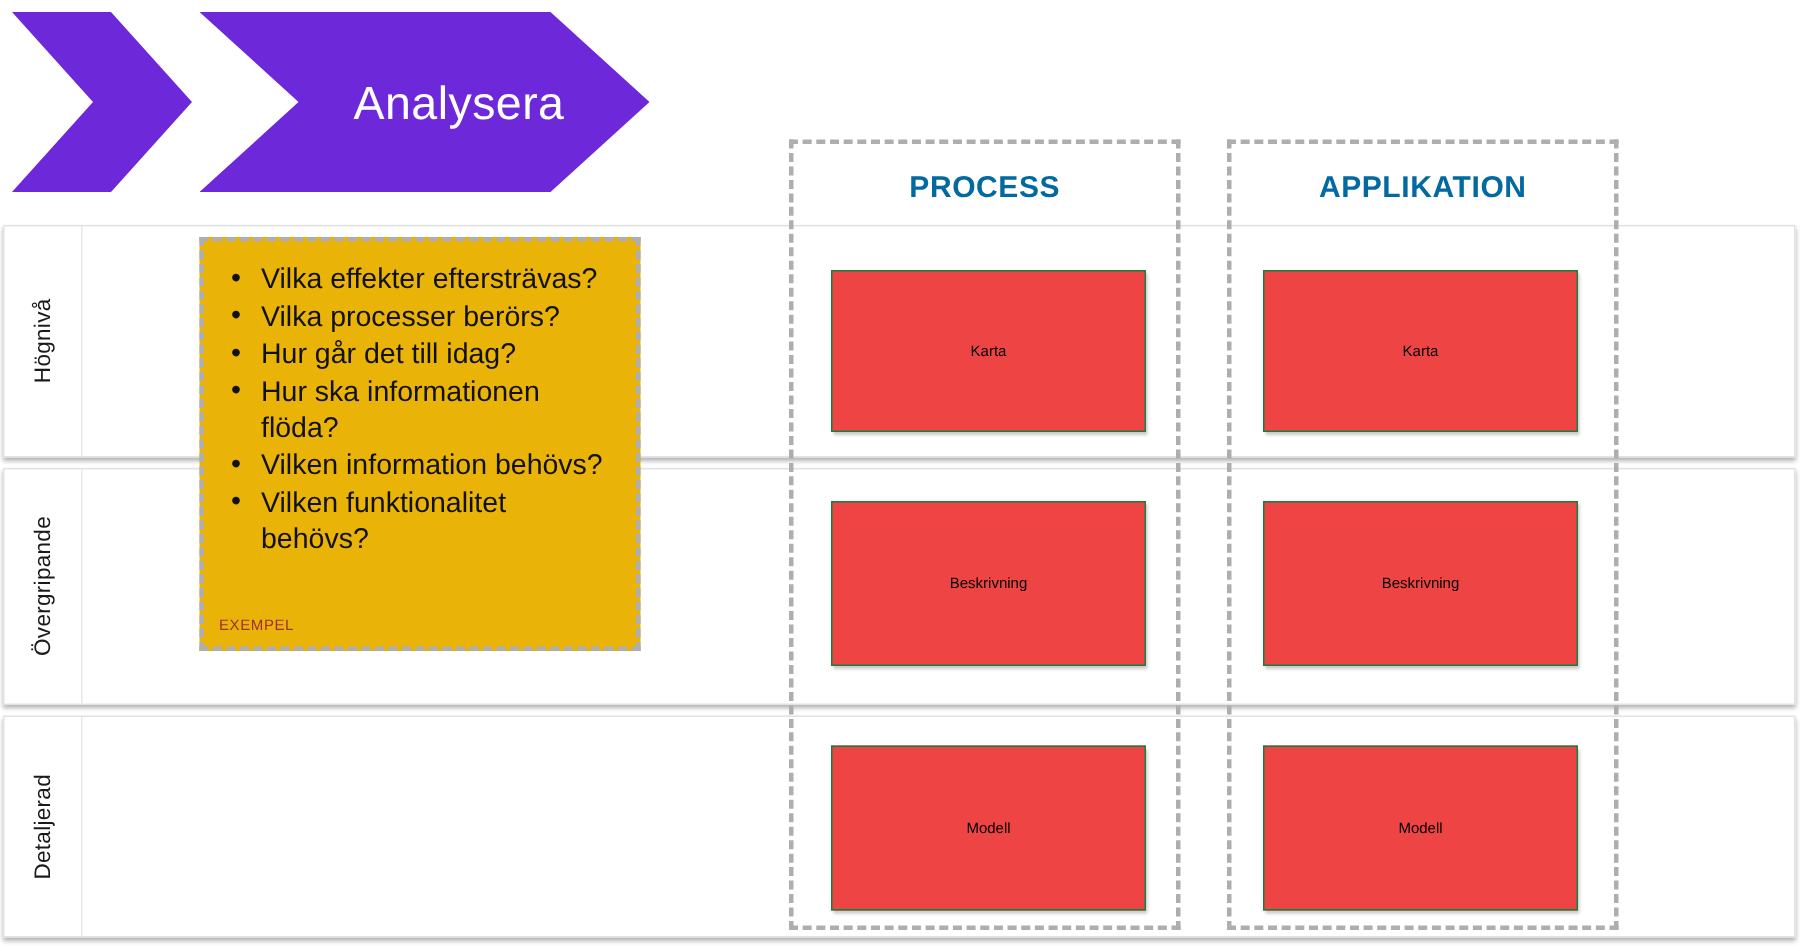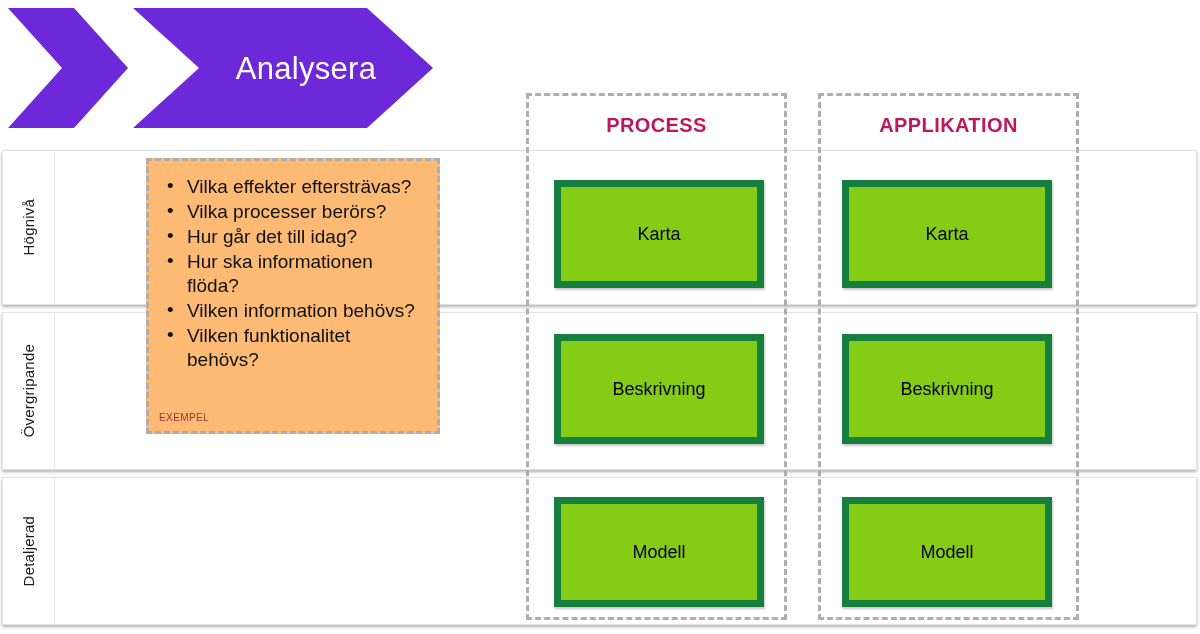--- a/index.html
+++ b/index.html
@@ -103,51 +103,51 @@
     position: absolute;
     left: 0;
     top: 0;
     width: 100%;
     height: 58px;
     display: flex;
     align-items: center;
     justify-content: center;
     font-size: 20px;
     font-weight: bold;
-    color: #be185d;
+    color: #0369a1;
     letter-spacing: 0.4px;
   }
 
   
   .cell-box {
     position: absolute;
-    background: #84cc16;
-    border: 7px solid #15803d;
-    box-sizing: border-box;
-    display: flex;
-    align-items: center;
-    justify-content: center;
-    font-size: 18px;
+    background: #ef4444;
+    border: 1px solid #15803d;
+    box-sizing: border-box;
+    display: flex;
+    align-items: center;
+    justify-content: center;
+    font-size: 10px;
     color: #000000;
     box-shadow: 1px 2px 2px rgba(0,0,0,0.22);
   }
   .box-c1 { left: 554px; width: 210px; }
   .box-c2 { left: 842px; width: 210px; }
   .box-r1 { top: 180px; height: 108px; }
   .box-r2 { top: 334px; height: 110px; }
   .box-r3 { top: 497px; height: 110px; }
 
   
   .example-box {
     position: absolute;
-    left: 146px;
+    left: 133px;
     top: 158px;
     width: 294px;
     height: 276px;
-    background: #fdba74;
+    background: #eab308;
     border: 3px dashed #aeaeae;
     box-sizing: border-box;
     padding: 14px 10px 8px 10px;
   }
   .example-list {
     list-style: none;
     margin: 0;
     padding: 0;
   }
   .example-list li {

